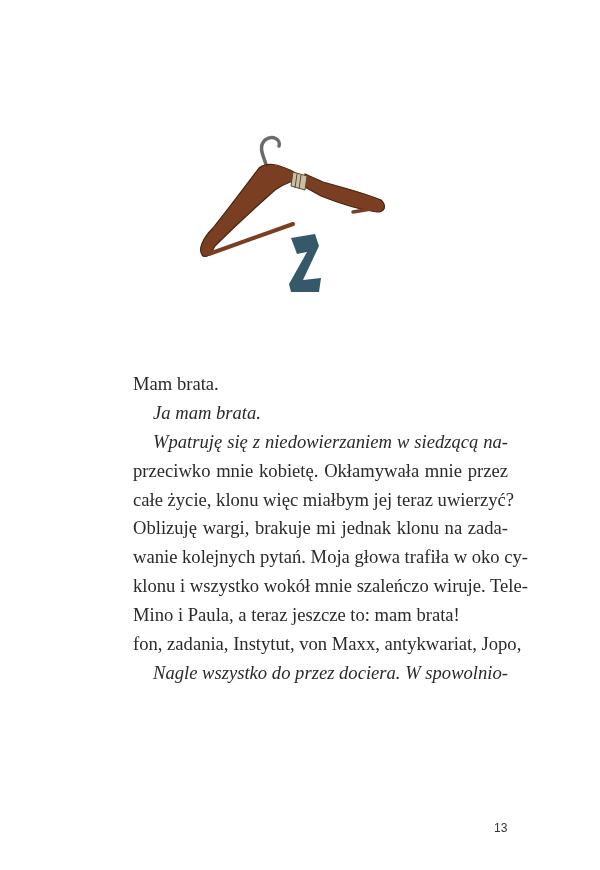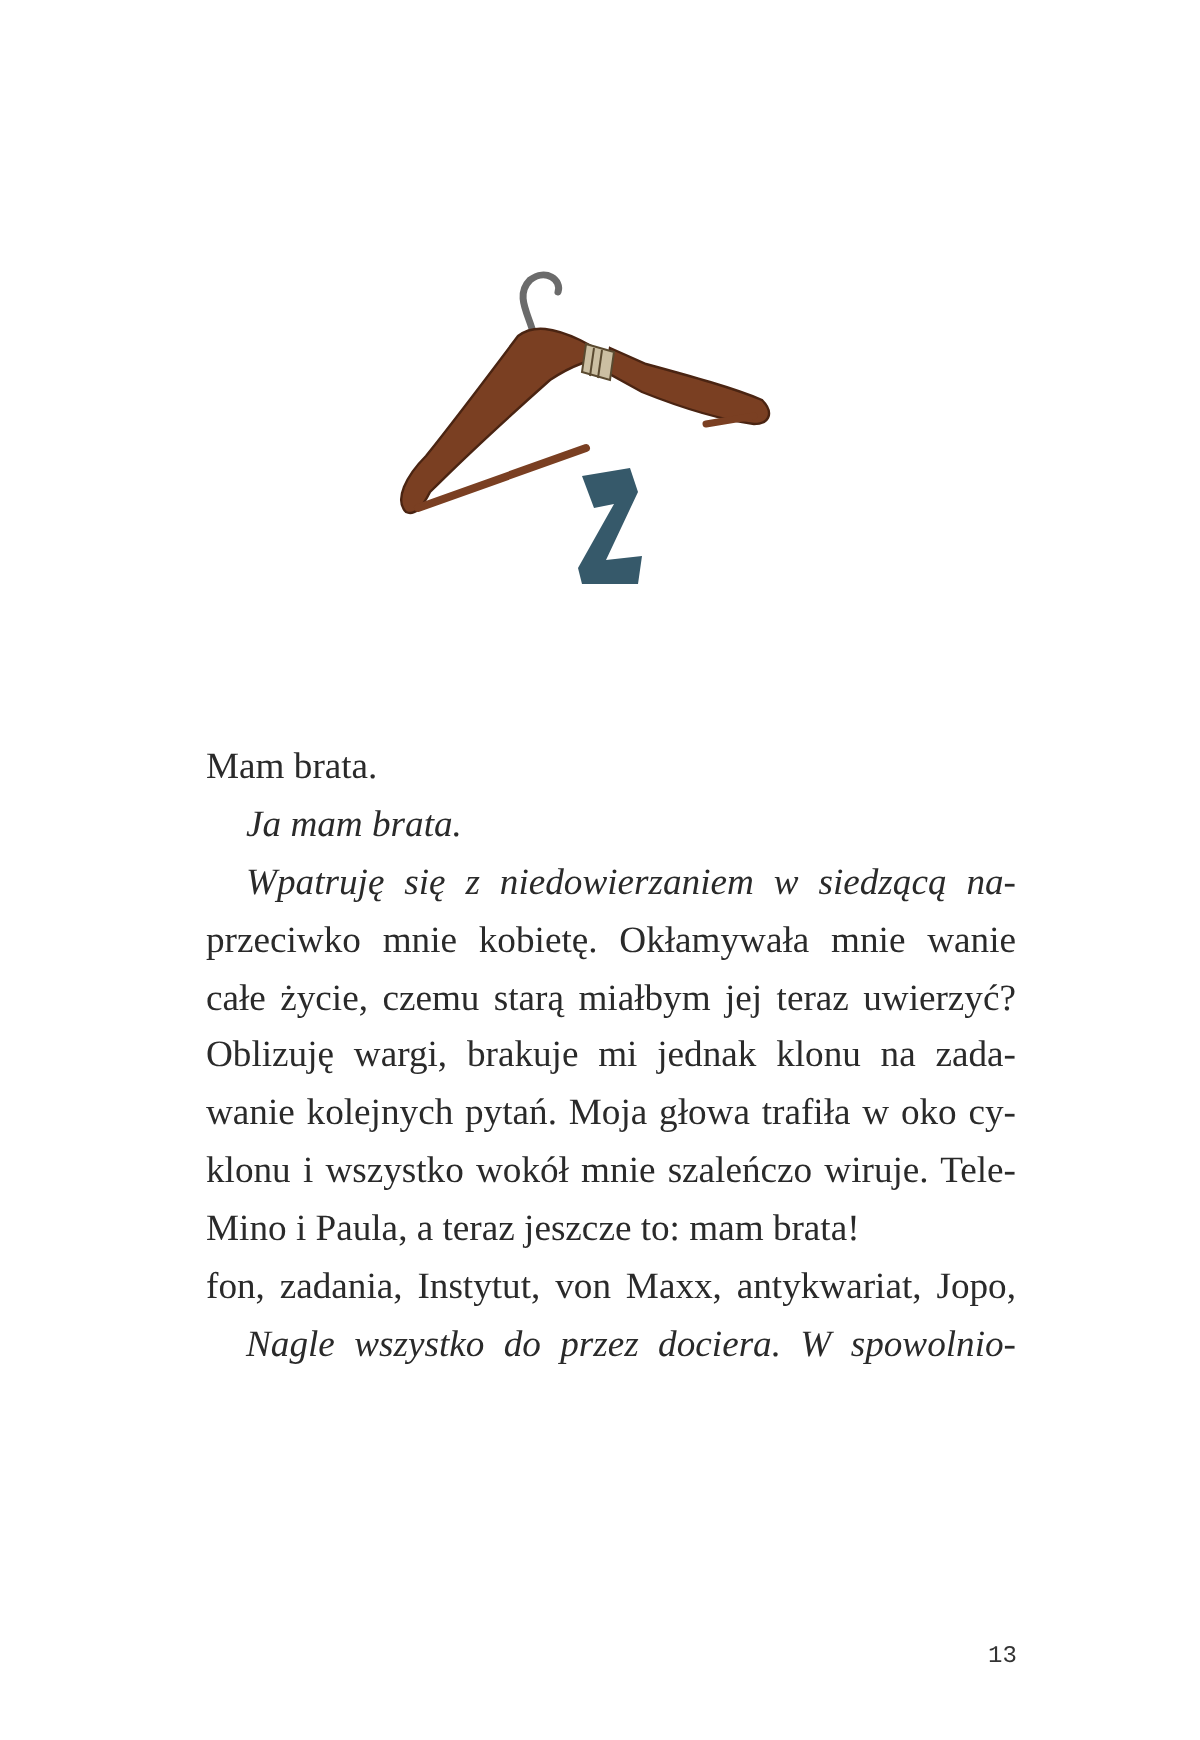--- a/index.html
+++ b/index.html
@@ -6,26 +6,26 @@
   body { width: 600px; height: 870px; position: relative; overflow: hidden; }
   .page { position: absolute; left: 0; top: 0; width: 600px; height: 870px; background: #fff; }
   .illustration { position: absolute; left: 195px; top: 128px; width: 200px; height: 180px; }
   .chapter-num { position: absolute; left: 285px; top: 232px; width: 40px; height: 62px; }
   .text {
     position: absolute; left: 103px; top: 370px; width: 405px;
     font-family: "Liberation Serif", "DejaVu Serif", serif;
     font-size: 18.6px; line-height: 28.9px; color: #2a2a2a;
     text-align: justify;
   }
-  .line { display: block; white-space: nowrap; height: 28.9px; }
+  .line { display: block; white-space: nowrap; height: 28.9px; margin-left: 30px; }
   .line.justify { text-align: justify; text-align-last: justify; }
   .indent { padding-left: 20px; font-style: italic; }
   .page-number {
     position: absolute; left: 494px; top: 821px;
-    font-family: Liberation Mono, monospace; font-size: 12px; color: #333;
+    font-family: Liberation Sans, sans-serif; font-size: 12px; color: #333;
     letter-spacing: 0px;
   }
 </style>
 </head>
 <body>
 
 <div class="page">
 
   <svg class="illustration" viewBox="0 0 200 180">
 
@@ -44,22 +44,22 @@
   </svg>
 
   <svg class="chapter-num" viewBox="0 0 40 62">
     <path d="M6 6 L30 2 L34 14 L18 48 L36 46 L34 60 L6 60 L4 52 L22 20 L12 22 Z" fill="#36596a"></path>
   </svg>
 
   <div class="text">
     <span class="line">Mam brata.</span>
     <span class="line indent">Ja mam brata.</span>
     <span class="line justify indent">Wpatruję się z niedowierzaniem w siedzącą na-</span>
-    <span class="line justify">przeciwko mnie kobietę. Okłamywała mnie wanie</span>
-    <span class="line justify">całe życie, czemu starą miałbym jej teraz uwierzyć?</span>
+    <span class="line justify">przeciwko mnie kobietę. Okłamywała mnie przez</span>
+    <span class="line justify">całe życie, klonu więc miałbym jej teraz uwierzyć?</span>
     <span class="line justify">Oblizuję wargi, brakuje mi jednak klonu na zada-</span>
     <span class="line justify">wanie kolejnych pytań. Moja głowa trafiła w oko cy-</span>
     <span class="line justify">klonu i wszystko wokół mnie szaleńczo wiruje. Tele-</span>
     <span class="line">Mino i Paula, a teraz jeszcze to: mam brata!</span>
     <span class="line justify">fon, zadania, Instytut, von Maxx, antykwariat, Jopo,</span>
     <span class="line justify indent">Nagle wszystko do przez dociera. W spowolnio-</span>
   </div>
 
   <div class="page-number">13</div>
 </div>

